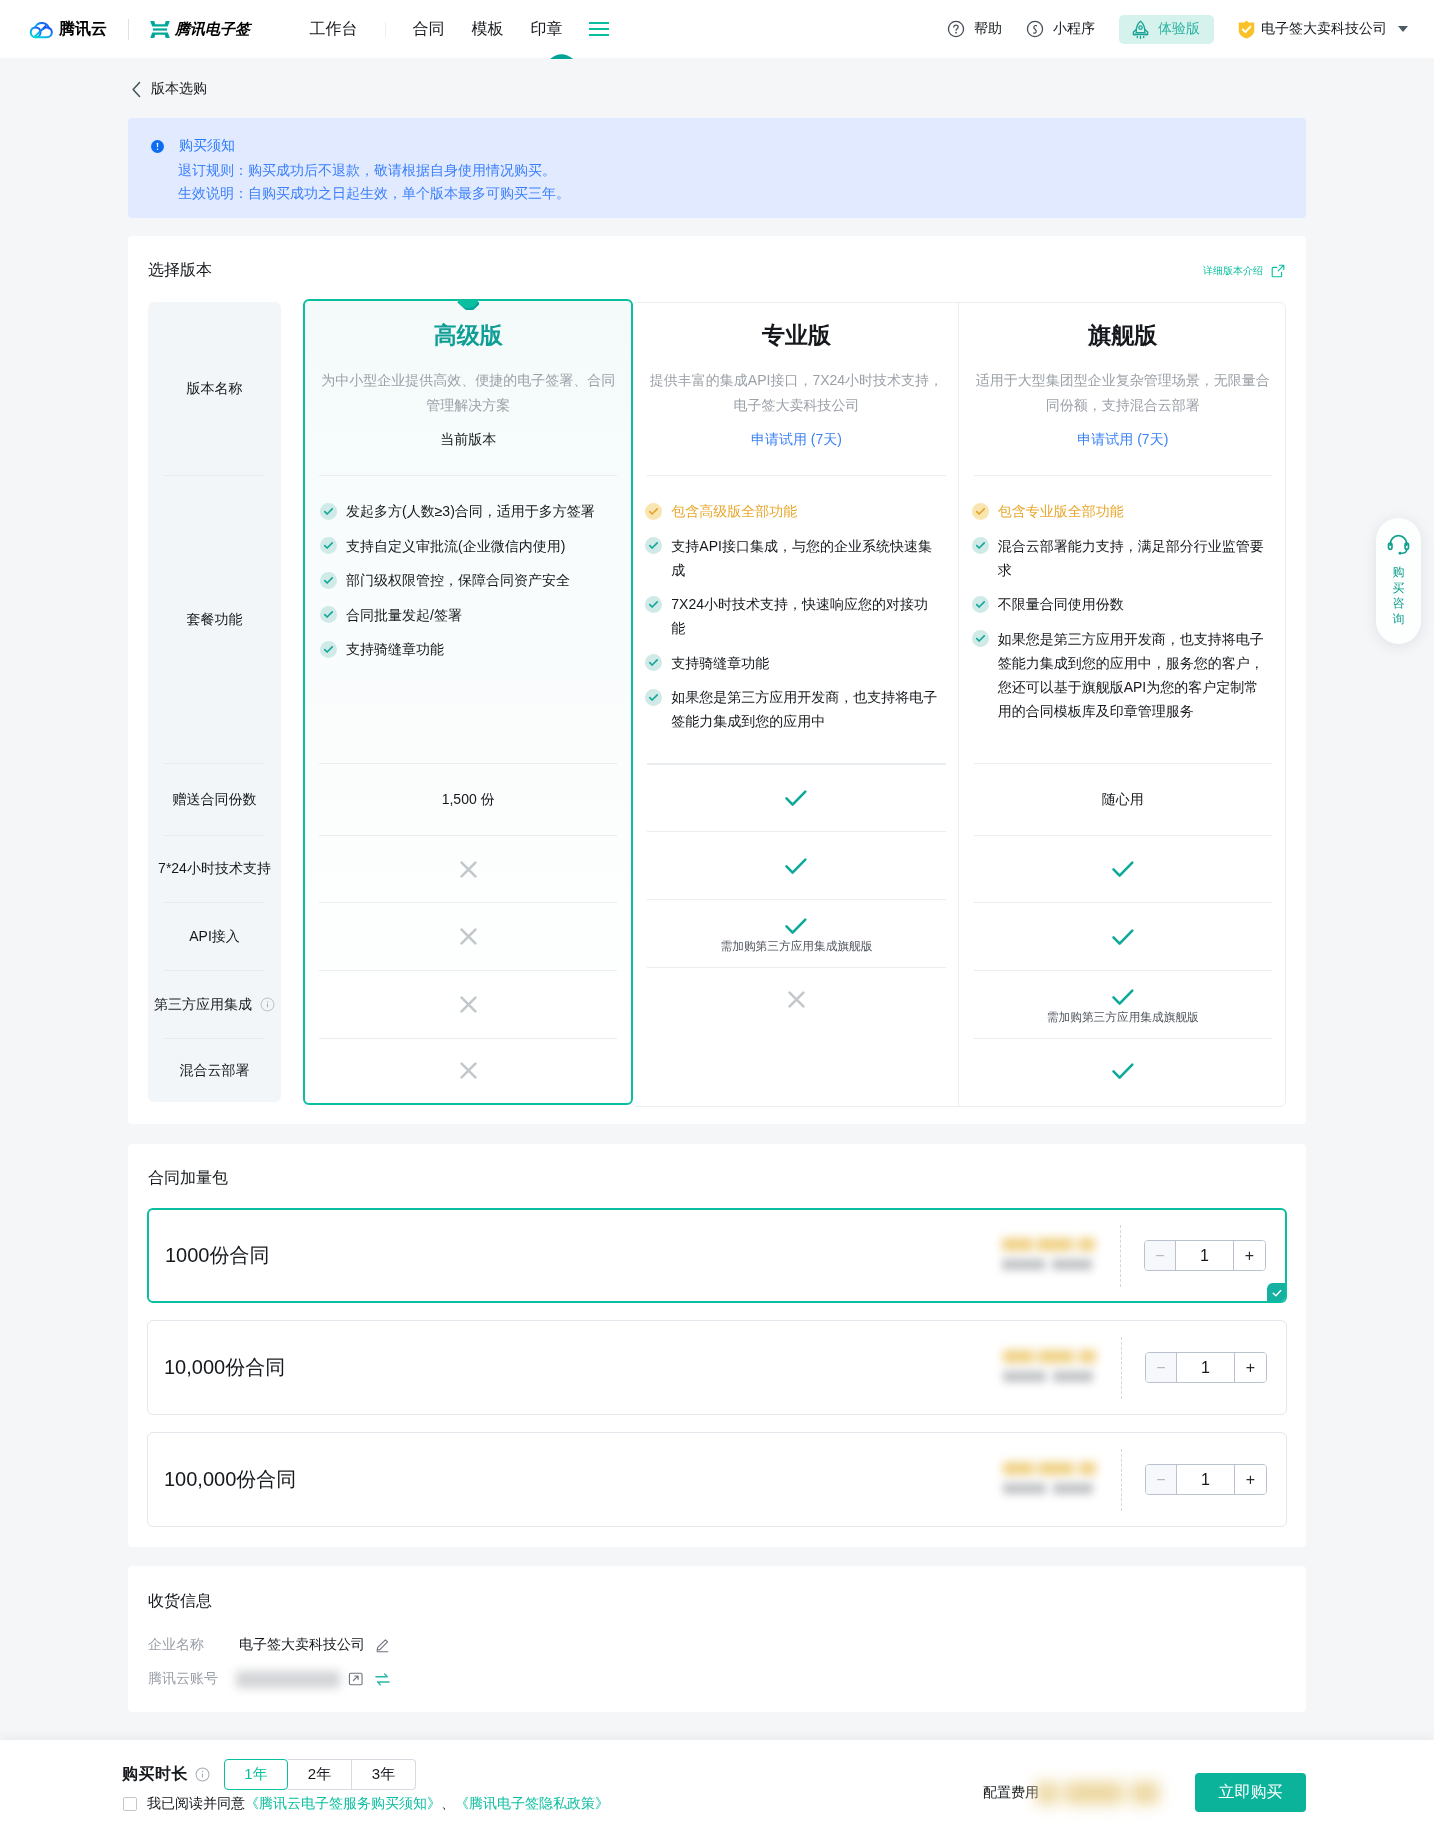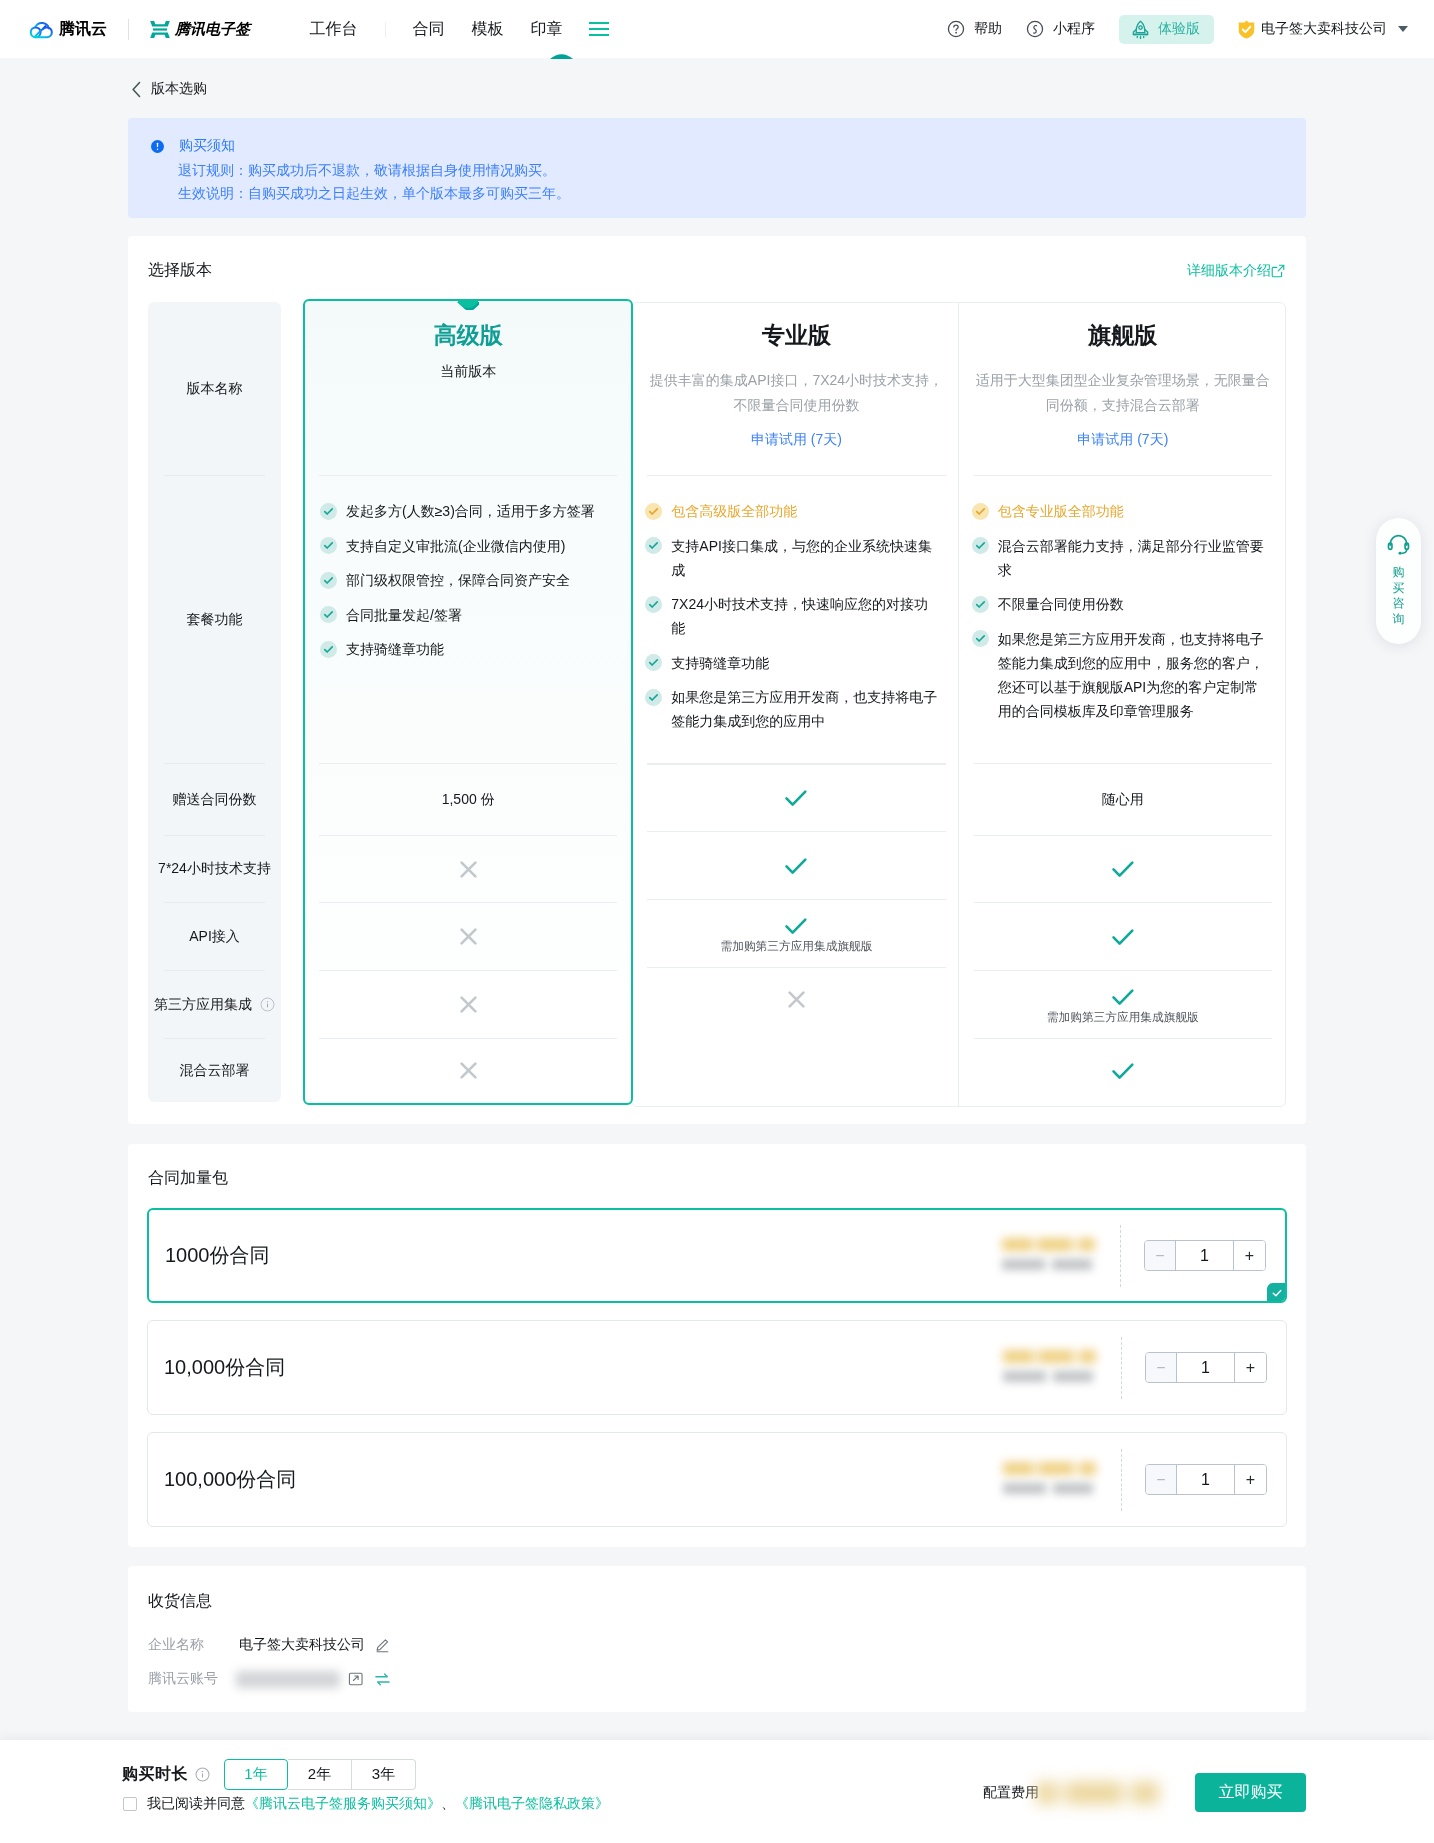--- a/index.html
+++ b/index.html
@@ -38,21 +38,21 @@
 .notice-title{font-size:14px;color:#2b7bfb;font-weight:500}
 .notice-lines{margin-top:4px;padding-left:27px}
 .notice-line{font-size:14px;color:#3b7ffb;line-height:23px}
 
 .card{position:absolute;left:128px;background:#fff;border-radius:4px;}
 .card-title{font-size:16px;color:#15181c;font-weight:500;}
 
 
 #card-version{top:236px;width:1178px;height:888px}
 .ver-head{position:absolute;left:20px;top:24px;right:21px;display:flex;align-items:center;justify-content:space-between;}
-.detail-link{display:flex;align-items:center;color:#0abf9f;font-size:14px;cursor:pointer}
+.detail-link{display:flex;align-items:center;gap:8px;color:#0abf9f;font-size:10px;cursor:pointer}
 .table{position:absolute;left:20px;top:66px;width:1138px;display:flex;}
 .labelcol{width:133px;background:#f3f6f9;border-radius:6px;flex:none;margin-right:22px}
 .labelcol .lrow{display:flex;align-items:center;justify-content:center;font-size:14px;color:#15181c;font-weight:500;}
 .plancols{width:983px;display:flex;position:relative;}
 .unsel-box{position:absolute;left:328px;top:0;width:655px;height:805px;border:1px solid #ebeef1;border-radius:6px;pointer-events:none;z-index:1}
 .unsel-div{position:absolute;left:655px;top:0;width:1px;height:805px;background:#ebeef1;z-index:1}
 .prow{display:flex;align-items:center;justify-content:center;position:relative}
 .row-div{height:1px;background:#ebeef1;margin:0 14px}
 
 .plan{flex:1;position:relative;}
@@ -279,20 +279,21 @@
           </div>
         </div>
         <div class="plancols" id="plancols">
           <div class="plan sel">
             <div class="notch"><svg width="25" height="10" viewBox="0 0 25 10">
                 <path d="M0 0 H25 L16.8 7.5 Q12.5 9.6 8.2 7.5 Z" fill="#00a697"></path>
               </svg></div>
             <div class="plan-inner">
               <div style="height:173px">
                 <div class="plan-name" style="color:#0e9e95">高级版</div>
+                <div class="plan-desc">为中小型企业提供高效、便捷的电子签署、合同管理解决方案</div>
                 <div class="plan-status current">当前版本</div>
               </div>
               <div class="row-div"></div>
               <div style="height:287px;padding:23px 17px 0 15px">
                 <div class="feat">
                   <span class="ic teal">
                     <svg width="11" height="11" viewBox="0 0 12 12">
                       <path d="M1.9 6.1 4.5 8.8 10.1 3.1" fill="none" stroke="#12a698" stroke-width="1.7" stroke-linecap="round" stroke-linejoin="round"></path>
                     </svg>
                   </span>
@@ -358,21 +359,21 @@
                 <svg width="17" height="17" viewBox="0 0 17 17">
                   <path d="M1.6 1.6 15.4 15.4M15.4 1.6 1.6 15.4" fill="none" stroke="#c3c8cd" stroke-width="2.6" stroke-linecap="round"></path>
                 </svg>
               </div>
             </div>
           </div>
           <div class="plan">
             <div class="plan-inner">
               <div style="height:173px">
                 <div class="plan-name" style="color:#15181c">专业版</div>
-                <div class="plan-desc">提供丰富的集成API接口，7X24小时技术支持，不限量合同使用份数</div>
+                <div class="plan-desc">提供丰富的集成API接口，7X24小时技术支持，电子签大卖科技公司</div>
                 <div class="plan-status trial">申请试用 (7天)</div>
               </div>
               <div class="row-div"></div>
               <div style="height:287px;padding:23px 22px 0 12px">
                 <div class="feat">
                   <span class="ic gold">
                     <svg width="11" height="11" viewBox="0 0 12 12">
                       <path d="M1.9 6.1 4.5 8.8 10.1 3.1" fill="none" stroke="#e5a32b" stroke-width="1.7" stroke-linecap="round" stroke-linejoin="round"></path>
                     </svg>
                   </span>

